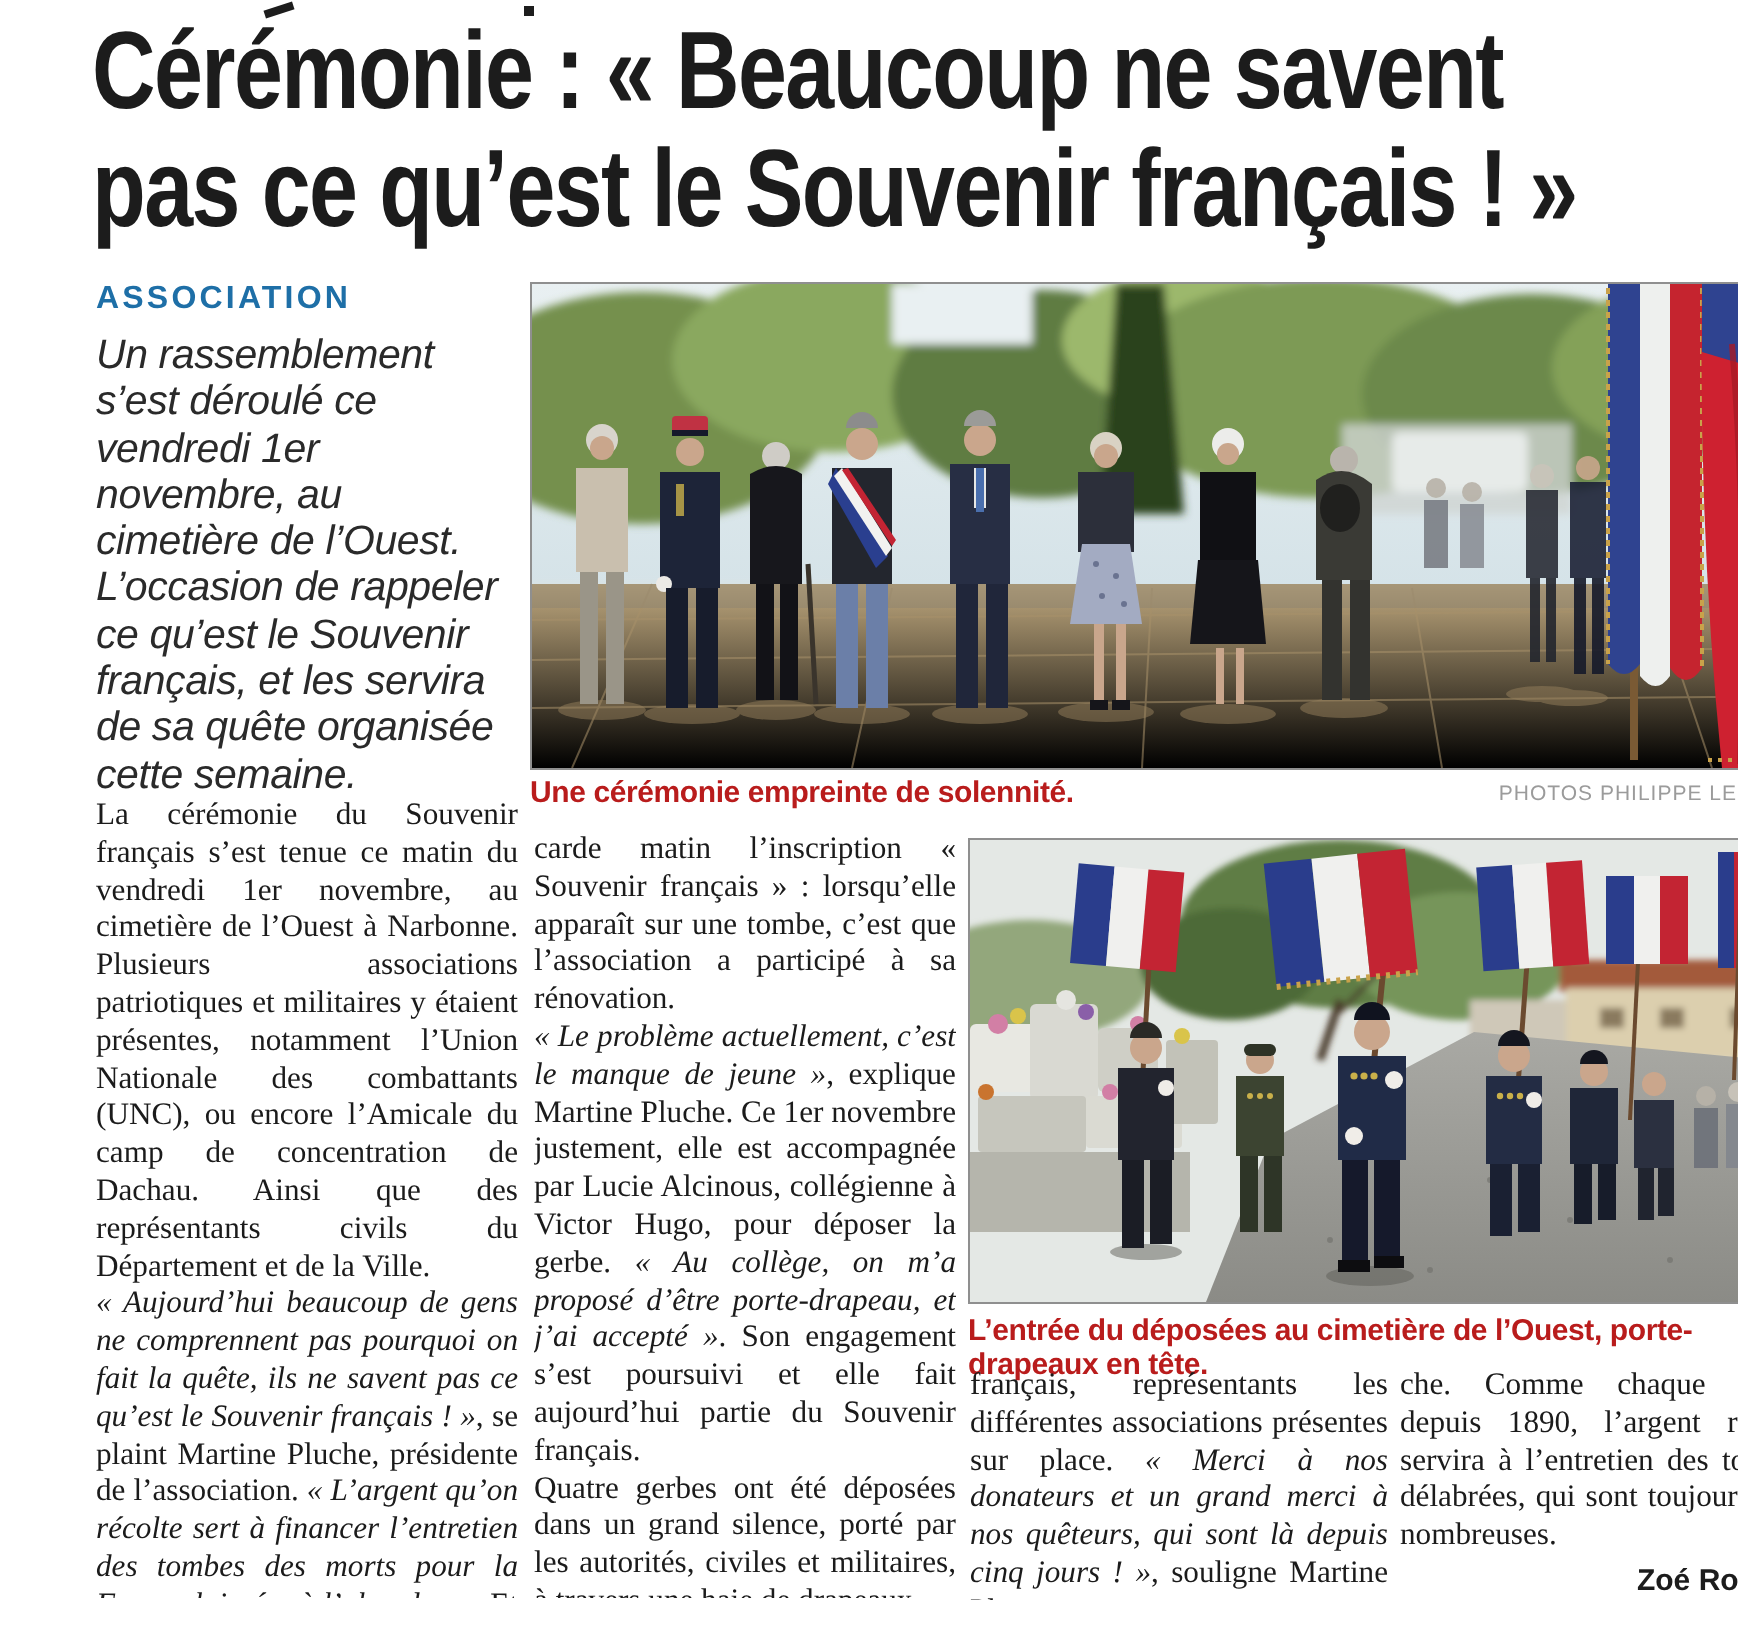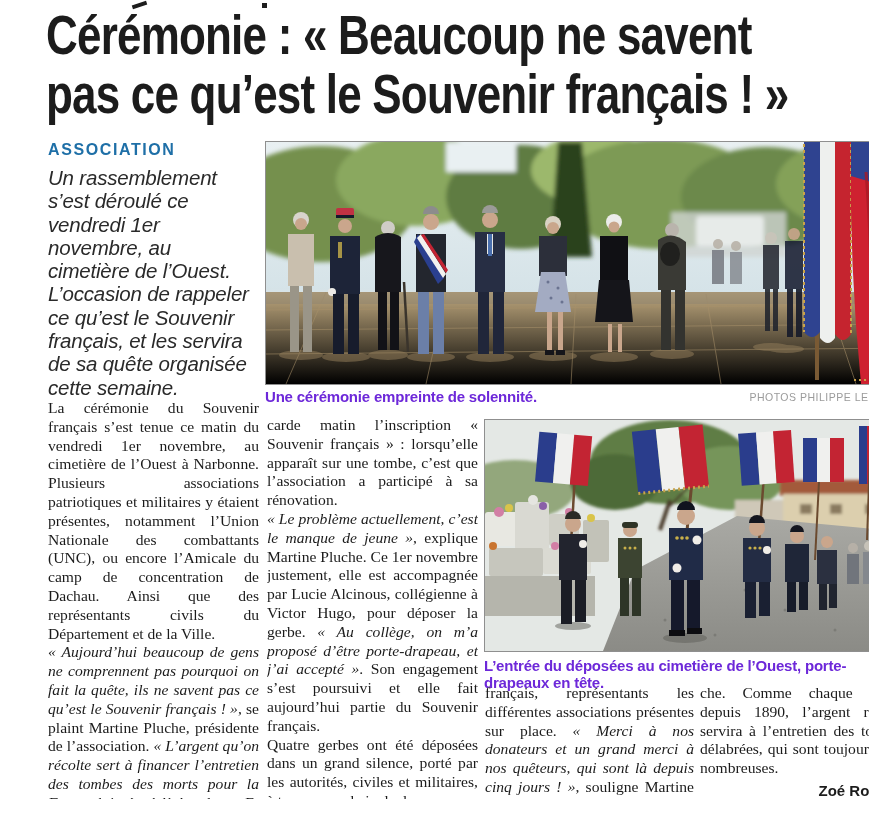--- a/index.html
+++ b/index.html
@@ -22,21 +22,21 @@
          font-size:20.5px;line-height:23.3px;color:#2a2a2a;letter-spacing:-0.2px;}
 
   
   .photo{box-sizing:border-box;border:1px solid #8f8f8f;background:#dce6ea;overflow:hidden;}
   .photo1{left:225px;top:141px;width:641px;height:244px;}
   .photo2{left:444px;top:419px;width:422px;height:233px;}
   .photo svg{display:block;}
 
   
   .caprow{left:225px;top:388px;width:641px;display:flex;justify-content:space-between;align-items:flex-end;}
-  .cap{font-weight:700;font-size:15px;letter-spacing:-0.2px;color:#6d28d9;}
+  .cap{font-weight:700;font-size:15px;letter-spacing:-0.2px;color:#b91c1c;}
   .credit{font-size:10.5px;font-weight:400;color:#9b9b9b;letter-spacing:.5px;padding-bottom:2px;}
   .cap2{left:444px;top:657px;width:422px;}
 
   
   .col{font-family:"Liberation Serif",serif;font-size:15.6px;line-height:18.8px;
        text-align:justify;color:#1b1b1b;overflow:hidden;}
   .col p{margin:0;}
   .col .it{font-style:italic;}
   .col1{left:8px;top:399px;width:211px;height:400px;}
   .col2{left:227px;top:416px;width:211px;height:383px;}

